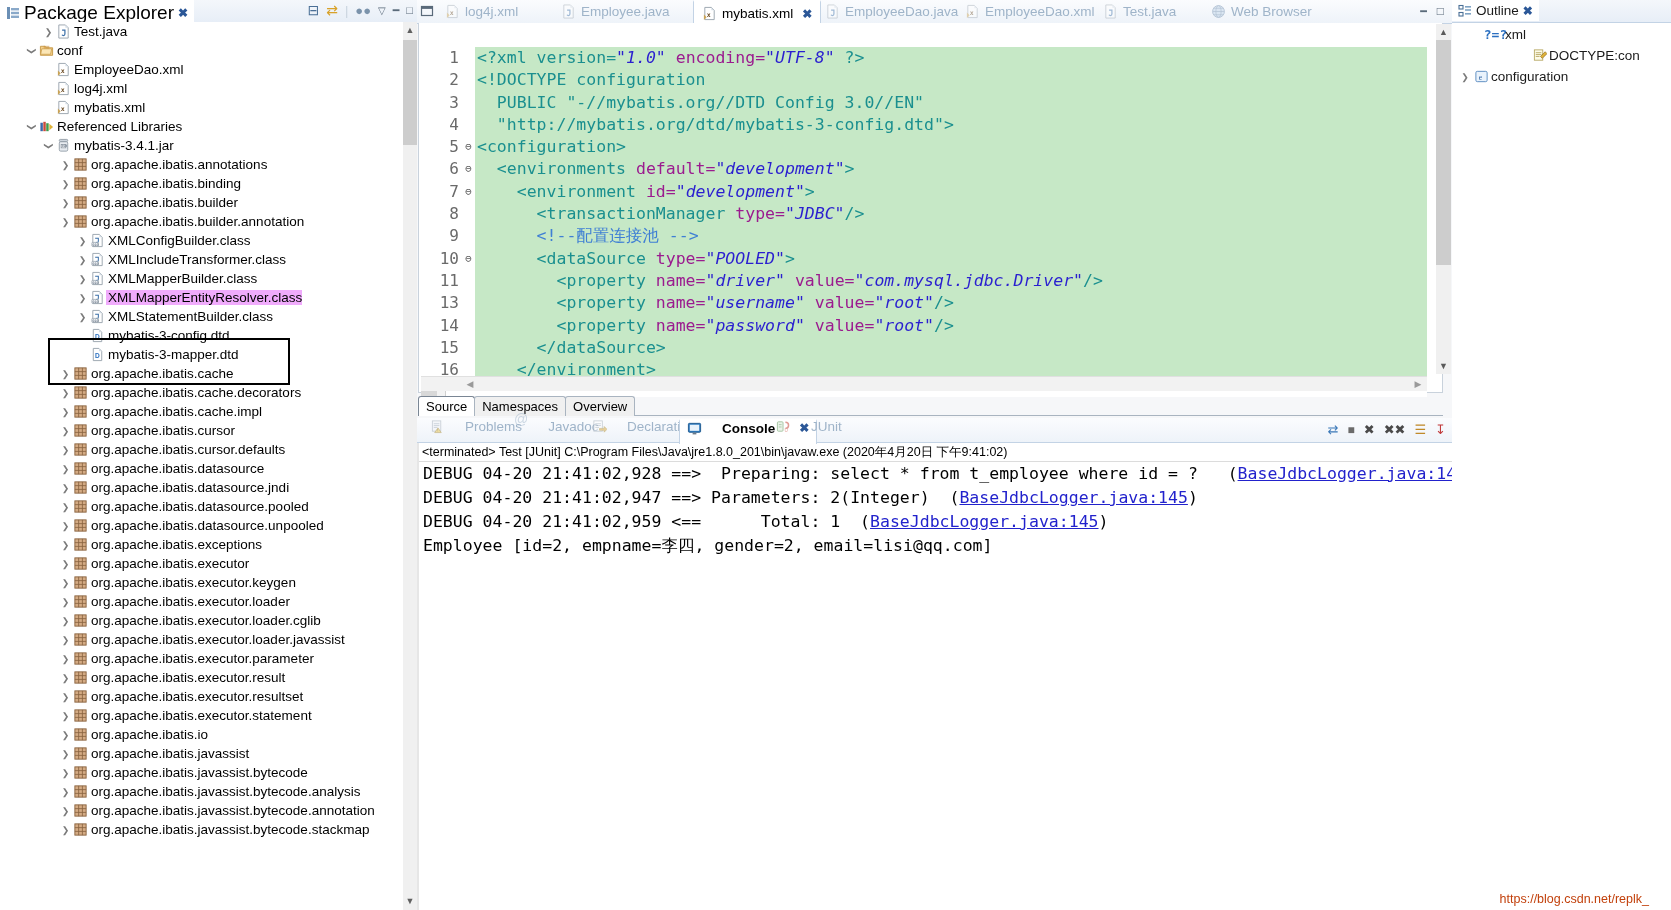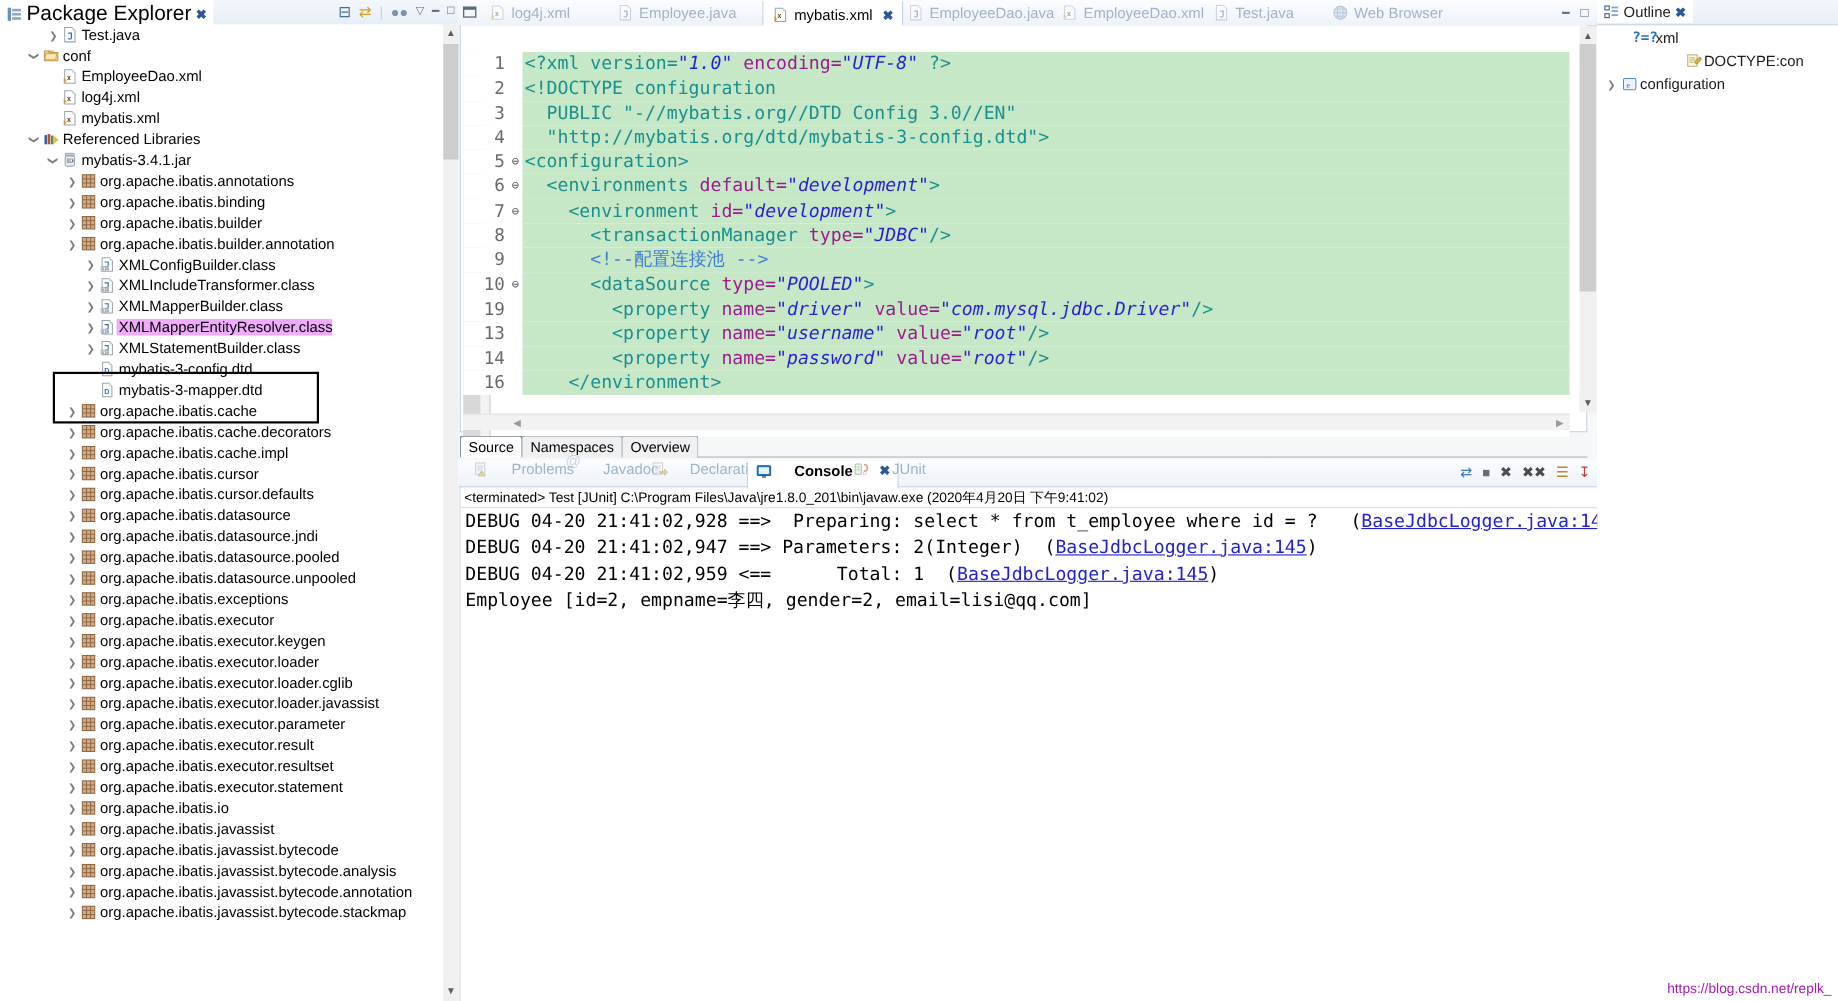--- a/index.html
+++ b/index.html
@@ -154,21 +154,21 @@
   #out-tree{position:absolute;left:0;top:24px;width:219px;height:886px;}
   .orow{height:21px;display:flex;align-items:center;font-size:13.5px;white-space:nowrap;}
   .orow .arrow{width:14px;flex:0 0 14px;text-align:center;color:#7b7b7b;font-size:9px;}
   .orow .oicon{width:19px;flex:0 0 19px;display:flex;align-items:center;justify-content:center;}
 
   
   #win-ctrl{position:absolute;right:8px;top:4px;display:flex;gap:10px;align-items:center;}
 
   
   #watermark{
-    position:absolute;right:6px;bottom:4px;font-size:12.5px;color:#a21caf;
+    position:absolute;right:22px;bottom:4px;font-size:12.5px;color:#c2410c;
     font-family:"Liberation Sans",sans-serif;
   }
 </style>
 </head>
 <body>
 
 <div id="app">
 
   <div id="left">
     <div id="left-tabbar">
@@ -750,23 +750,24 @@
             <div class="cline hl"><span class="lno">1</span><span class="fold"></span><span class="ctext"><span class="tg">&lt;?xml </span><span class="tg">version=</span><span class="vl">"1.0"</span><span class="tg"> </span><span class="at">encoding=</span><span class="vl">"UTF-8"</span><span class="tg"> ?&gt;</span></span></div>
             <div class="cline hl"><span class="lno">2</span><span class="fold"></span><span class="ctext"><span class="dt">&lt;!DOCTYPE configuration</span></span></div>
             <div class="cline hl"><span class="lno">3</span><span class="fold"></span><span class="ctext"><span class="dt">  PUBLIC "-//mybatis.org//DTD Config 3.0//EN"</span></span></div>
             <div class="cline hl"><span class="lno">4</span><span class="fold"></span><span class="ctext"><span class="dt">  "http://mybatis.org/dtd/mybatis-3-config.dtd"&gt;</span></span></div>
             <div class="cline hl"><span class="lno">5</span><span class="fold">⊖</span><span class="ctext"><span class="tg">&lt;configuration&gt;</span></span></div>
             <div class="cline hl"><span class="lno">6</span><span class="fold">⊖</span><span class="ctext"><span class="tg">  &lt;environments </span><span class="at">default=</span><span class="vl">"development"</span><span class="tg">&gt;</span></span></div>
             <div class="cline hl"><span class="lno">7</span><span class="fold">⊖</span><span class="ctext"><span class="tg">    &lt;environment </span><span class="at">id=</span><span class="vl">"development"</span><span class="tg">&gt;</span></span></div>
             <div class="cline hl"><span class="lno">8</span><span class="fold"></span><span class="ctext"><span class="tg">      &lt;transactionManager </span><span class="at">type=</span><span class="vl">"JDBC"</span><span class="tg">/&gt;</span></span></div>
             <div class="cline hl"><span class="lno">9</span><span class="fold"></span><span class="ctext"><span class="cm">      &lt;!--配置连接池 --&gt;</span></span></div>
             <div class="cline hl"><span class="lno">10</span><span class="fold">⊖</span><span class="ctext"><span class="tg">      &lt;dataSource </span><span class="at">type=</span><span class="vl">"POOLED"</span><span class="tg">&gt;</span></span></div>
-            <div class="cline hl"><span class="lno">19</span><span class="fold"></span><span class="ctext"><span class="tg">        &lt;property </span><span class="at">name=</span><span class="vl">"driver"</span><span class="tg"> </span><span class="at">value=</span><span class="vl">"com.mysql.jdbc.Driver"</span><span class="tg">/&gt;</span></span></div>
+            <div class="cline hl"><span class="lno">11</span><span class="fold"></span><span class="ctext"><span class="tg">        &lt;property </span><span class="at">name=</span><span class="vl">"driver"</span><span class="tg"> </span><span class="at">value=</span><span class="vl">"com.mysql.jdbc.Driver"</span><span class="tg">/&gt;</span></span></div>
             <div class="cline hl"><span class="lno">13</span><span class="fold"></span><span class="ctext"><span class="tg">        &lt;property </span><span class="at">name=</span><span class="vl">"username"</span><span class="tg"> </span><span class="at">value=</span><span class="vl">"root"</span><span class="tg">/&gt;</span></span></div>
             <div class="cline hl"><span class="lno">14</span><span class="fold"></span><span class="ctext"><span class="tg">        &lt;property </span><span class="at">name=</span><span class="vl">"password"</span><span class="tg"> </span><span class="at">value=</span><span class="vl">"root"</span><span class="tg">/&gt;</span></span></div>
+            <div class="cline hl"><span class="lno">15</span><span class="fold"></span><span class="ctext"><span class="tg">      &lt;/dataSource&gt;</span></span></div>
             <div class="cline hl"><span class="lno">16</span><span class="fold"></span><span class="ctext"><span class="tg">    &lt;/environment&gt;</span></span></div>
           </div>
       </div>
       <div id="code-hsb">
         <span class="lft">◀</span>
         <span class="rgt">▶</span>
       </div>
     </div>
 
     <div id="ed-scroll-up">▲</div>

